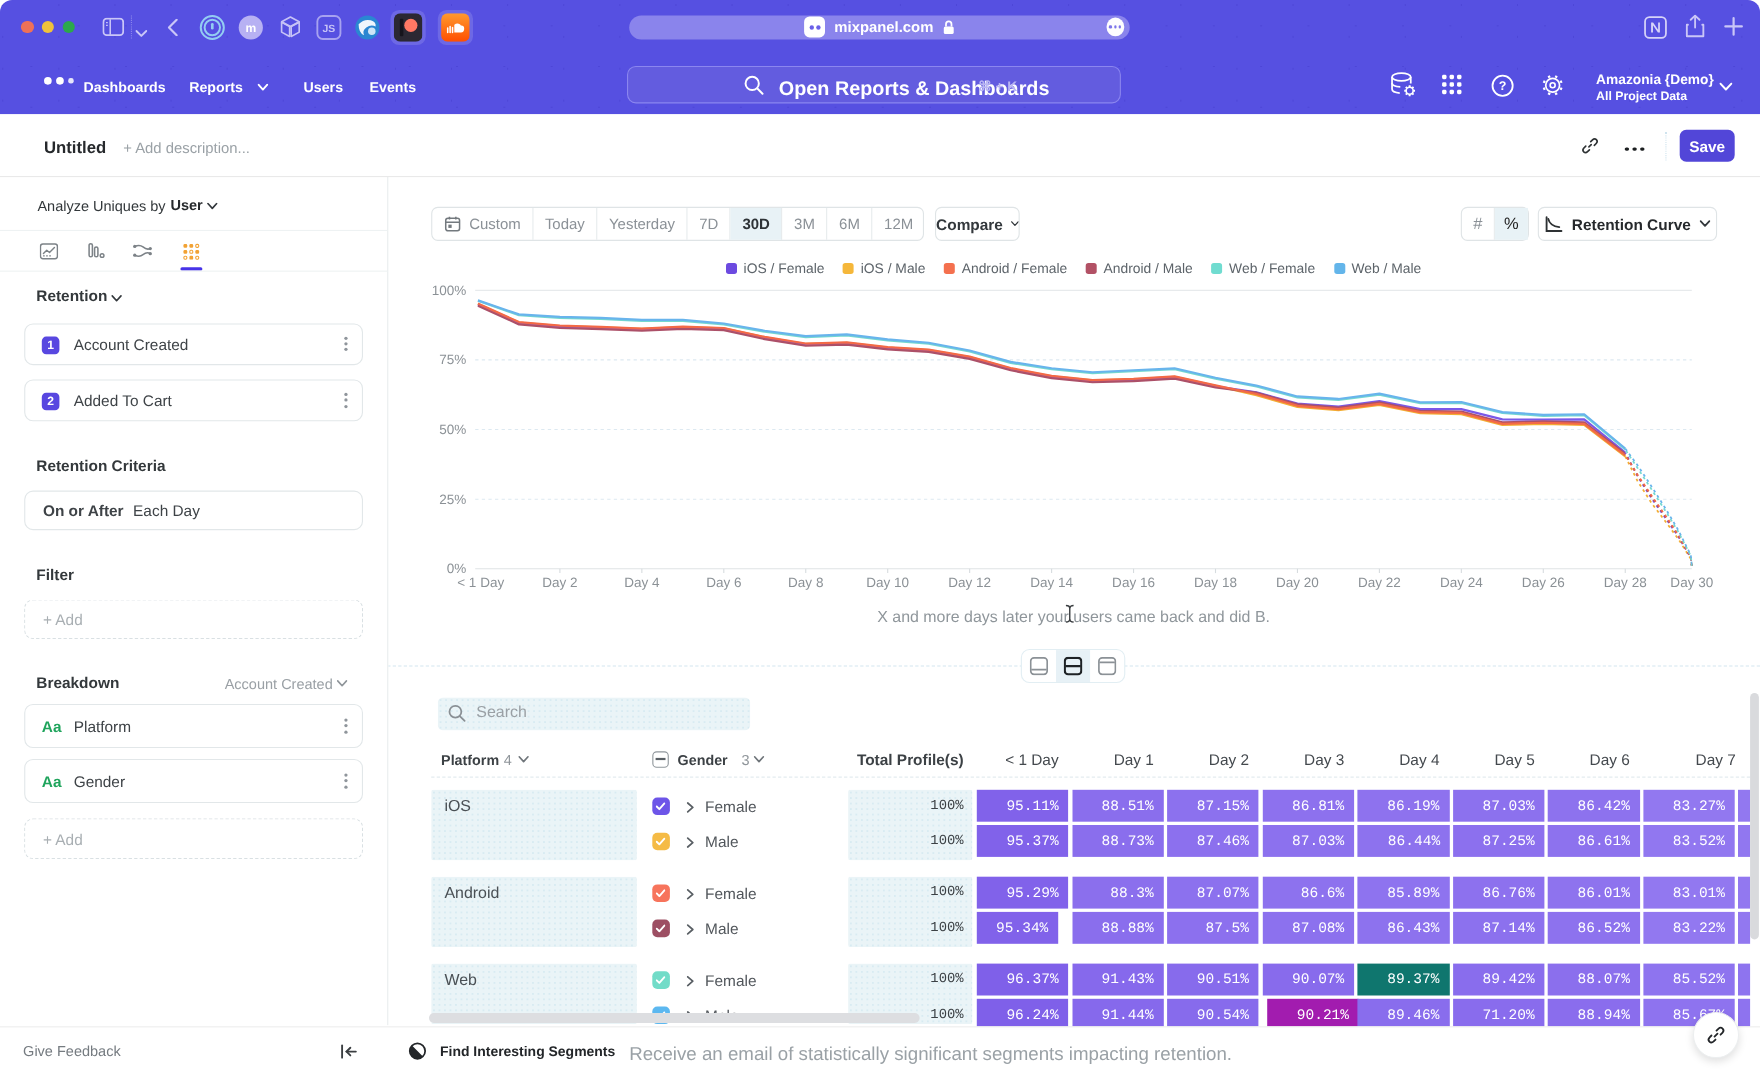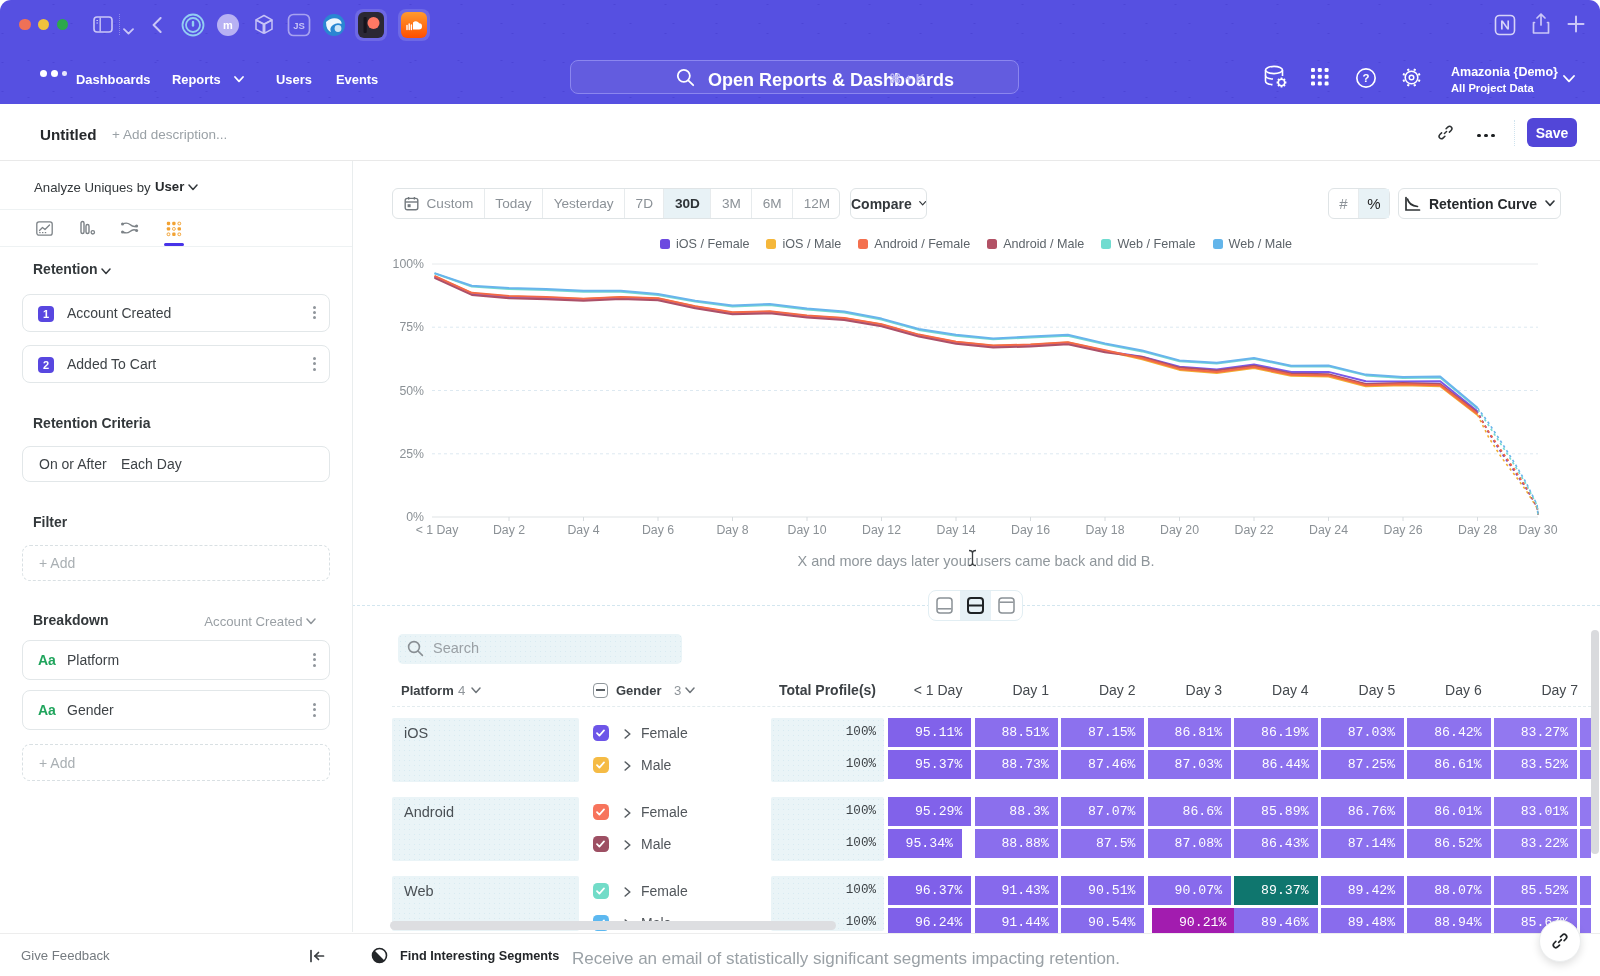--- a/index.html
+++ b/index.html
@@ -164,21 +164,21 @@
 <div class="cell" style="left:1234.2px;top:876px;width:83.4px;background:#0f766e">89.37%</div>
 <div class="cell" style="left:1320.8px;top:876px;width:83.4px;background:rgb(137,109,237)">89.42%</div>
 <div class="cell" style="left:1407.3px;top:876px;width:83.4px;background:rgb(139,111,237)">88.07%</div>
 <div class="cell" style="left:1493.8px;top:876px;width:83.4px;background:rgb(142,116,239)">85.52%</div>
 <div class="cell" style="left:1580.4px;top:876px;width:10.6px;background:rgb(142,116,239);overflow:hidden"></div>
 <div class="cell" style="left:888.0px;top:908px;width:83.4px;background:rgb(127,96,233)">96.24%</div>
 <div class="cell" style="left:974.5px;top:908px;width:83.4px;background:rgb(134,105,236)">91.44%</div>
 <div class="cell" style="left:1061.1px;top:908px;width:83.4px;background:rgb(135,107,236)">90.54%</div>
 <div class="cell" style="left:1152px;top:908px;width:83.4px;background:#a21caf">90.21%</div>
 <div class="cell" style="left:1234.2px;top:908px;width:83.4px;background:rgb(137,109,237)">89.46%</div>
-<div class="cell" style="left:1320.8px;top:908px;width:83.4px;background:rgb(137,108,237)">89.48%</div>
+<div class="cell" style="left:1320.8px;top:908px;width:83.4px;background:rgb(137,108,237)">71.20%</div>
 <div class="cell" style="left:1407.3px;top:908px;width:83.4px;background:rgb(138,109,237)">88.94%</div>
 <div class="cell" style="left:1493.8px;top:908px;width:83.4px;background:rgb(142,115,239)">85.67%</div>
 <div class="cell" style="left:1580.4px;top:908px;width:10.6px;background:rgb(142,115,239);overflow:hidden"></div>
 
 <div class="cb" style="left:592.5px;top:725.0px;background:#6d55e8">
     <svg width="9" height="8" viewBox="0 0 9 8">
       <path d="M1 4.2 L3.4 6.6 L8 1.4" fill="none" stroke="#fff" stroke-width="1.7" stroke-linecap="round" stroke-linejoin="round"></path>
     </svg>
   </div>
 <svg class="gch2" style="left:624px;top:728.5px" width="7" height="10" viewBox="0 0 7 10">
@@ -411,21 +411,21 @@
       <div class="badge">2</div>
       <span class="clabel">Added To Cart</span>
       <div class="vdots">
         <span></span>
         <span></span>
         <span></span>
       </div>
     </div>
   <span class="shead" style="top:255px">Retention Criteria</span>
   <div class="card" style="top:286px;height:36px">
-      <span class="clabel" style="left:16px;font-weight:400">On or After</span>
+      <span class="clabel" style="left:16px;font-weight:700">On or After</span>
       <span class="clabel" style="left:98px">Each Day</span>
     </div>
   <span class="shead" style="top:354px">Filter</span>
   <div class="dashed" style="top:384.5px;height:36px;display:flex;align-items:center">
       <span style="margin-left:16px">+ Add</span>
     </div>
   <span class="shead" style="top:452px">Breakdown</span>
   <span class="abs" style="right:49px;top:453.5px;font-size:13.2px;color:#9aa0a5">Account Created</span>
   <svg class="abs" style="left:306px;top:458px" width="10" height="7" viewBox="0 0 10 7">
       <path d="M1 1 L5 5.4 L9 1" fill="none" stroke="#8f959a" stroke-width="1.5" stroke-linecap="round" stroke-linejoin="round"></path>
@@ -532,20 +532,40 @@
         <defs>
           <linearGradient id="scg" x1="0" y1="0" x2="0" y2="1">
             <stop offset="0" stop-color="#ff9a2e"></stop>
             <stop offset="1" stop-color="#ff4e00"></stop>
           </linearGradient>
         </defs>
         <rect width="26" height="26" rx="6" fill="url(#scg)"></rect>
         <path d="M6 17.5 L6 13.5 M8.2 17.5 L8.2 12 M10.4 17.5 L10.4 13" stroke="#fff" stroke-width="1.4" stroke-linecap="round"></path>
         <path d="M12 17.5 L12 10.5 Q14.5 8.5 17 10 Q17.6 10.4 18 11.2 Q21 11 21 14.2 Q21 17.5 18 17.5 Z" fill="#fff"></path>
       </svg></span>
+  <div id="addr">
+    <span style="display:inline-flex;width:19px;height:19px;background:#fff;border-radius:5px;margin-right:8px;align-items:center;justify-content:center;gap:2px">
+        <span style="width:4px;height:4px;border-radius:50%;background:#6a60e8"></span>
+        <span style="width:4px;height:4px;border-radius:50%;background:#6a60e8"></span>
+      </span>
+    mixpanel.com
+    <span style="margin-left:8px;display:inline-flex">
+        <svg width="11" height="14" viewBox="0 0 11 14">
+          <rect x="1" y="6" width="9" height="7" rx="1.5" fill="#fff"></rect>
+          <path d="M3 6 L3 4 Q3 1.5 5.5 1.5 Q8 1.5 8 4 L8 6" fill="none" stroke="#fff" stroke-width="1.6"></path>
+        </svg>
+      </span>
+    <span id="addrdots">
+        <span style="display:flex;gap:1.8px">
+          <span style="width:2.6px;height:2.6px;border-radius:50%;background:#7d76ea"></span>
+          <span style="width:2.6px;height:2.6px;border-radius:50%;background:#7d76ea"></span>
+          <span style="width:2.6px;height:2.6px;border-radius:50%;background:#7d76ea"></span>
+        </span>
+      </span>
+  </div>
   <span class="abs" style="left:1494px;top:14px"><svg width="22" height="22" viewBox="0 0 22 22">
         <rect x="1.5" y="1.5" width="19" height="19" rx="4" fill="none" stroke="#d6d3f8" stroke-width="1.6"></rect>
         <path d="M7 15.5 L7 6.5 L8.8 6.5 L13.4 13 L13.4 6.5 L15 6.5 L15 15.5 L13.2 15.5 L8.7 9 L8.7 15.5 Z" fill="#d6d3f8"></path>
       </svg></span>
   <span class="abs" style="left:1531px;top:12px"><svg width="20" height="24" viewBox="0 0 20 24">
         <g fill="none" stroke="#cac6f7" stroke-width="1.7" stroke-linecap="round" stroke-linejoin="round">
           <path d="M10 2.5 L10 13"></path>
           <path d="M6 6 L10 2.2 L14 6"></path>
           <path d="M3.5 10.5 L2.5 10.5 L2.5 21 L17.5 21 L17.5 10.5 L16.5 10.5"></path>
         </g>

